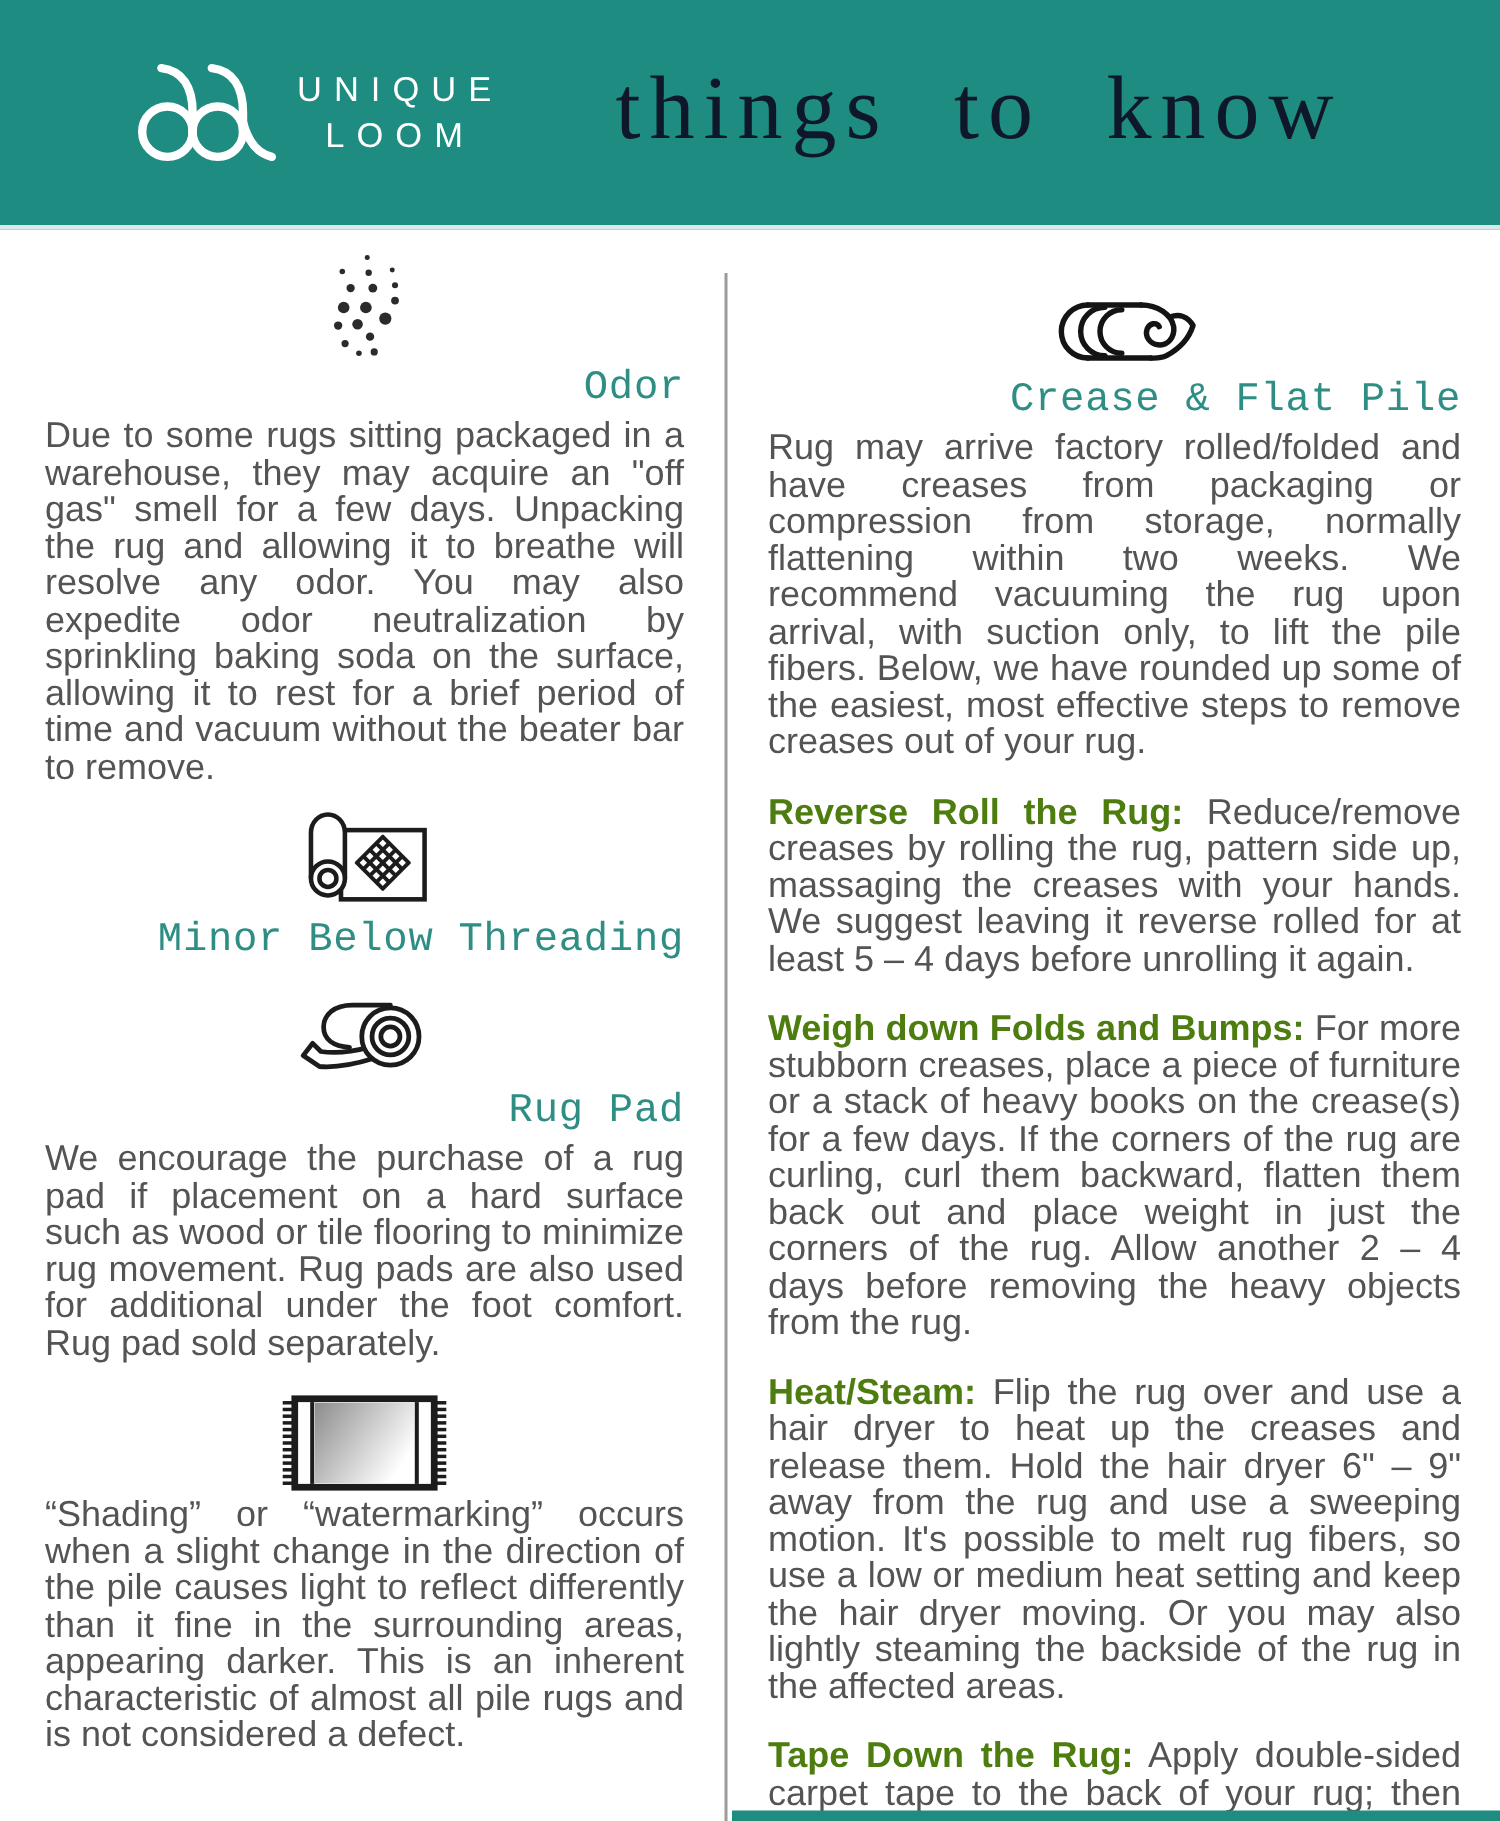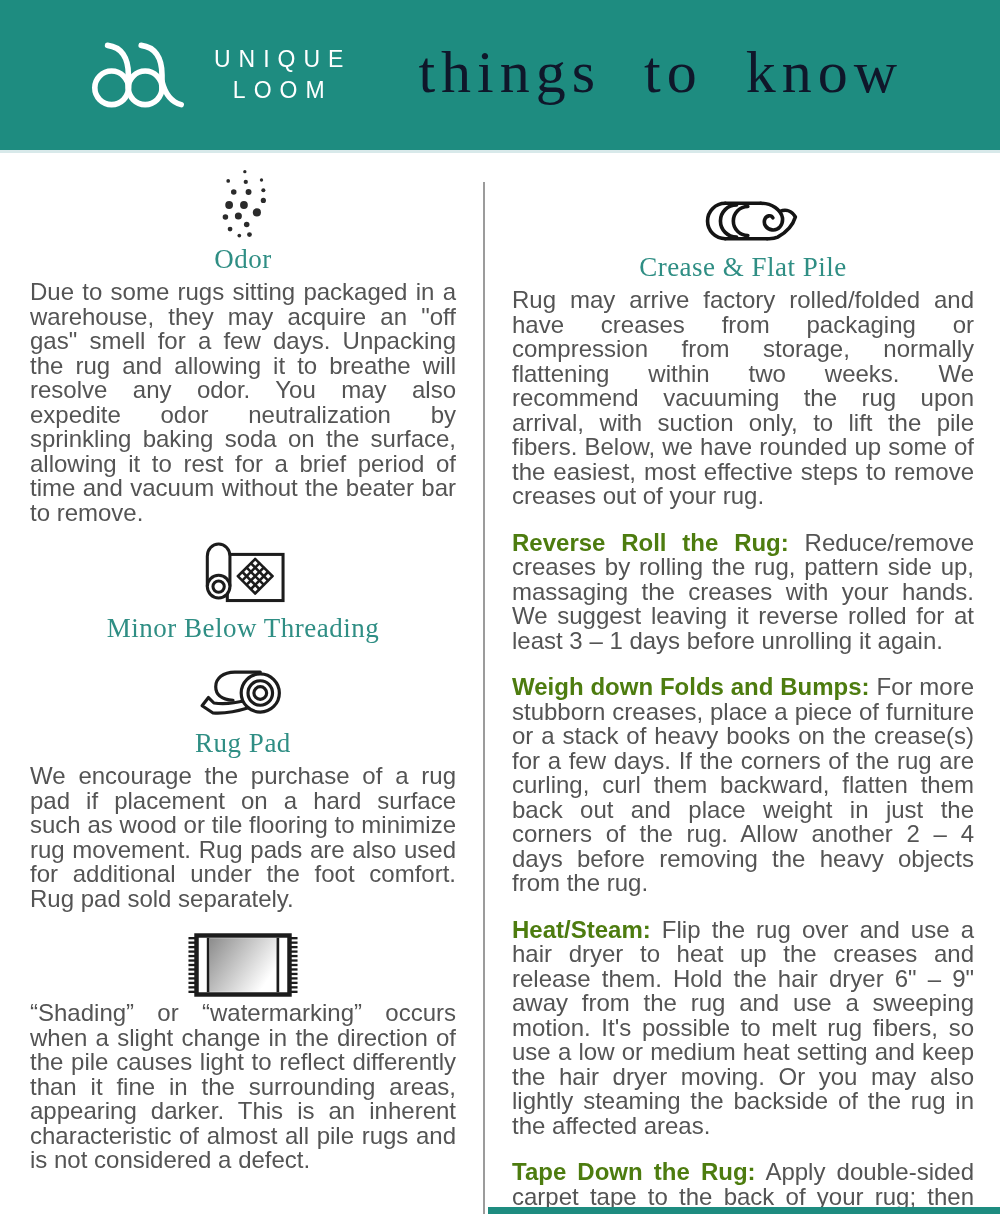--- a/index.html
+++ b/index.html
@@ -5,21 +5,21 @@
   html,body { margin:0; padding:0; background:#fff; }
   .page {
     width:1000px; height:1214px; position:relative; overflow:hidden;
     background:#ffffff; font-family:"Liberation Sans", sans-serif;
   }
   
   .header {
     height:150px; background:#1e8c80; border-bottom:3px solid #d8e9ea;
     display:flex; align-items:center;
   }
-  .brand { display:flex; align-items:center; margin-left:86px; gap:16px; }
+  .brand { display:flex; align-items:center; margin-left:86px; gap:0; }
   .brand-logo { display:block; }
   .brand-text {
     color:#fff; display:flex; flex-direction:column; align-items:center;
     font-size:23px; line-height:31px; letter-spacing:8px; text-indent:8px;
     font-weight:400;
   }
   .page-title {
     flex:1; text-align:center; color:#0f172a; margin:0 30px 6px 0;
     font-family:"Liberation Serif", serif; font-weight:400;
     font-size:60px; letter-spacing:6px; word-spacing:22px;
@@ -31,23 +31,24 @@
   .col-left  { left:30px;  width:426px; }
   .col-right { left:512px; width:462px; }
   .section { text-align:center; }
   .icon-row { display:flex; justify-content:center; }
   .sec-odor .icon-row { margin-top:12px; }
   .sec-threading .icon-row { margin-top:12px; }
   .sec-pad .icon-row { margin-top:16px; }
   .sec-shading .icon-row { margin-top:18px; }
   .sec-crease .icon-row { margin-top:36px; }
   h2.sec-heading {
-    font-family:Liberation Serif, serif; font-weight:400;
+    font-family:Liberation Mono, monospace; font-weight:400;
     color:#2f8e84; font-size:27px; letter-spacing:0.5px;
     margin:2px 0 5px 0;
+    text-align:right;
   }
   p.body {
     text-align:justify; font-size:24px; line-height:24.5px;
     color:#545454; margin:0;
   }
   p.tip { margin-top:22px; }
   strong.lead { font-weight:700; color:#4d7c0f; }
   .footer-accent {
     position:absolute; left:488px; right:0; bottom:0; height:7px; background:#1e8c80;
   }
@@ -208,21 +209,21 @@
               <path d="M48,14 L92,14"></path>
               <path d="M48,58 L100,58"></path>
               <path d="M92,14 C106,14 117,22 119,32 C120,41 114,48 106,47 C99,46 95,40 97,34 C99,29 105,28 107,32"></path>
               <path d="M116,24 C124,21 131,24 135,31 C132,41 124,50 113,56 C108,58.5 104,58 100,58"></path>
             </g>
           </svg>
         </div>
         <h2 class="sec-heading">Crease &amp; Flat Pile</h2>
         <p class="body">Rug may arrive factory rolled/folded and have creases from packaging or compression from storage, normally flattening within two weeks. We recommend vacuuming the rug upon arrival, with suction only, to lift the pile fibers. Below, we have rounded up some of the easiest, most effective steps to remove creases out of your rug.</p>
 
-        <p class="body tip"><strong class="lead">Reverse Roll the Rug:</strong> <span>Reduce/remove creases by rolling the rug, pattern side up, massaging the creases with your hands. We suggest leaving it reverse rolled for at least 3 – 1 days before unrolling it again.</span></p>
+        <p class="body tip"><strong class="lead">Reverse Roll the Rug:</strong> <span>Reduce/remove creases by rolling the rug, pattern side up, massaging the creases with your hands. We suggest leaving it reverse rolled for at least 5 – 4 days before unrolling it again.</span></p>
 
         <p class="body tip"><strong class="lead">Weigh down Folds and Bumps:</strong> <span>For more stubborn creases, place a piece of furniture or a stack of heavy books on the crease(s) for a few days. If the corners of the rug are curling, curl them backward, flatten them back out and place weight in just the corners of the rug. Allow another 2 – 4 days before removing the heavy objects from the rug.</span></p>
 
         <p class="body tip"><strong class="lead">Heat/Steam:</strong> <span>Flip the rug over and use a hair dryer to heat up the creases and release them. Hold the hair dryer 6" – 9" away from the rug and use a sweeping motion. It's possible to melt rug fibers, so use a low or medium heat setting and keep the hair dryer moving. Or you may also lightly steaming the backside of the rug in the affected areas.</span></p>
 
         <p class="body tip"><strong class="lead">Tape Down the Rug:</strong> <span>Apply double-sided carpet tape to the back of your rug; then remove the paper covering the adhesive and smooth the rug over the floor. Press the tape down firmly, smoothing it as you go. Carpet tape works on hard floors and on existing wall-to-wall carpet, holding your rug in place. If you have laminate flooring, purchase a less adhesive double-sided tape to prevent the laminate from buckling or otherwise being damaged.</span></p>
       </div>
 
     </div>
   </div>

